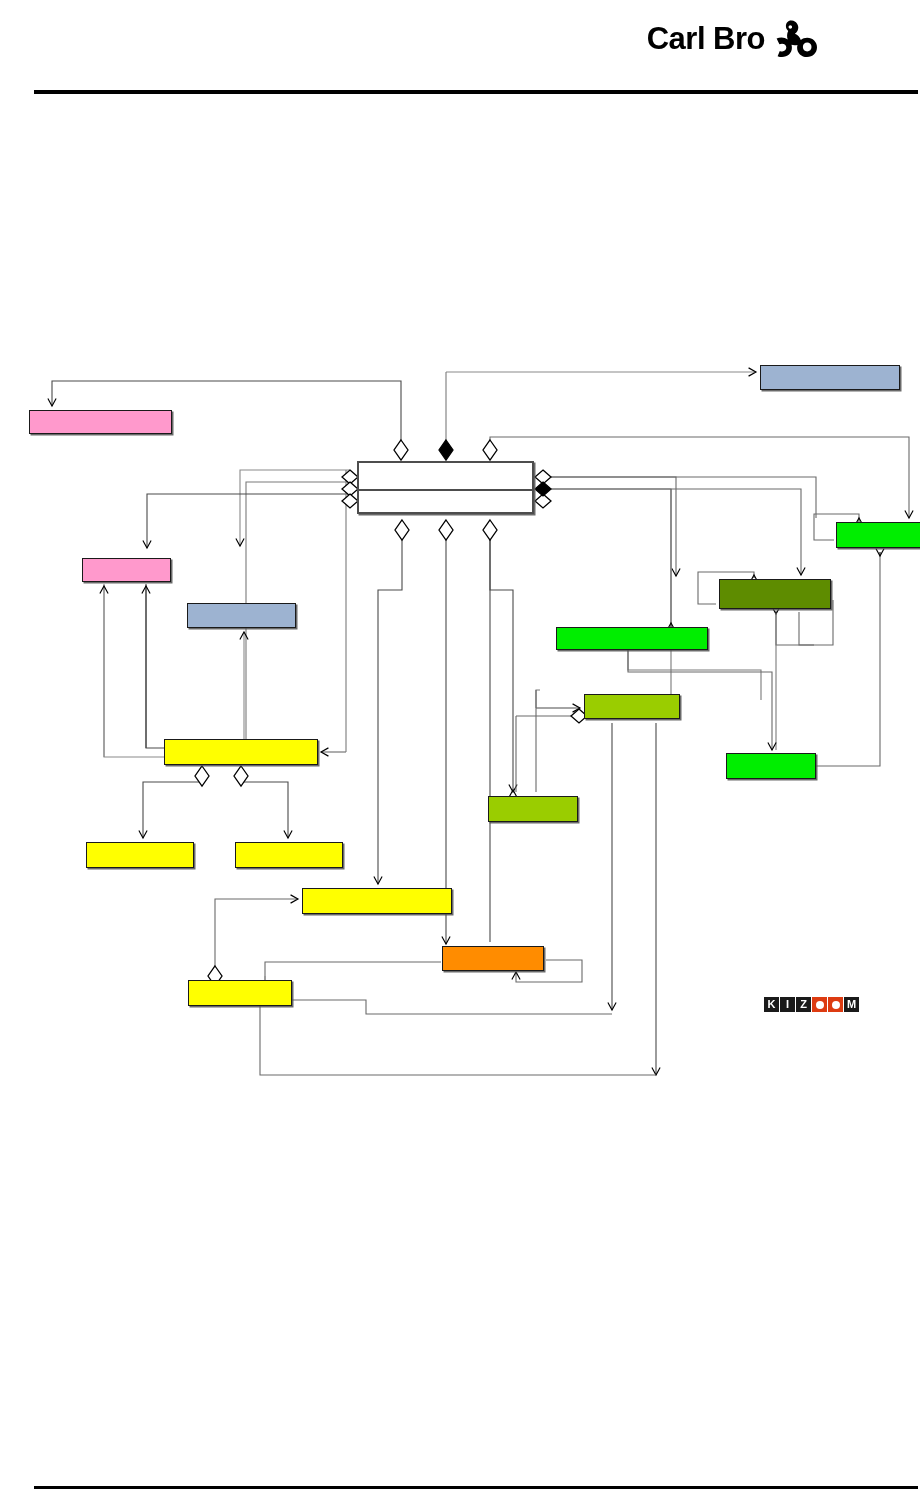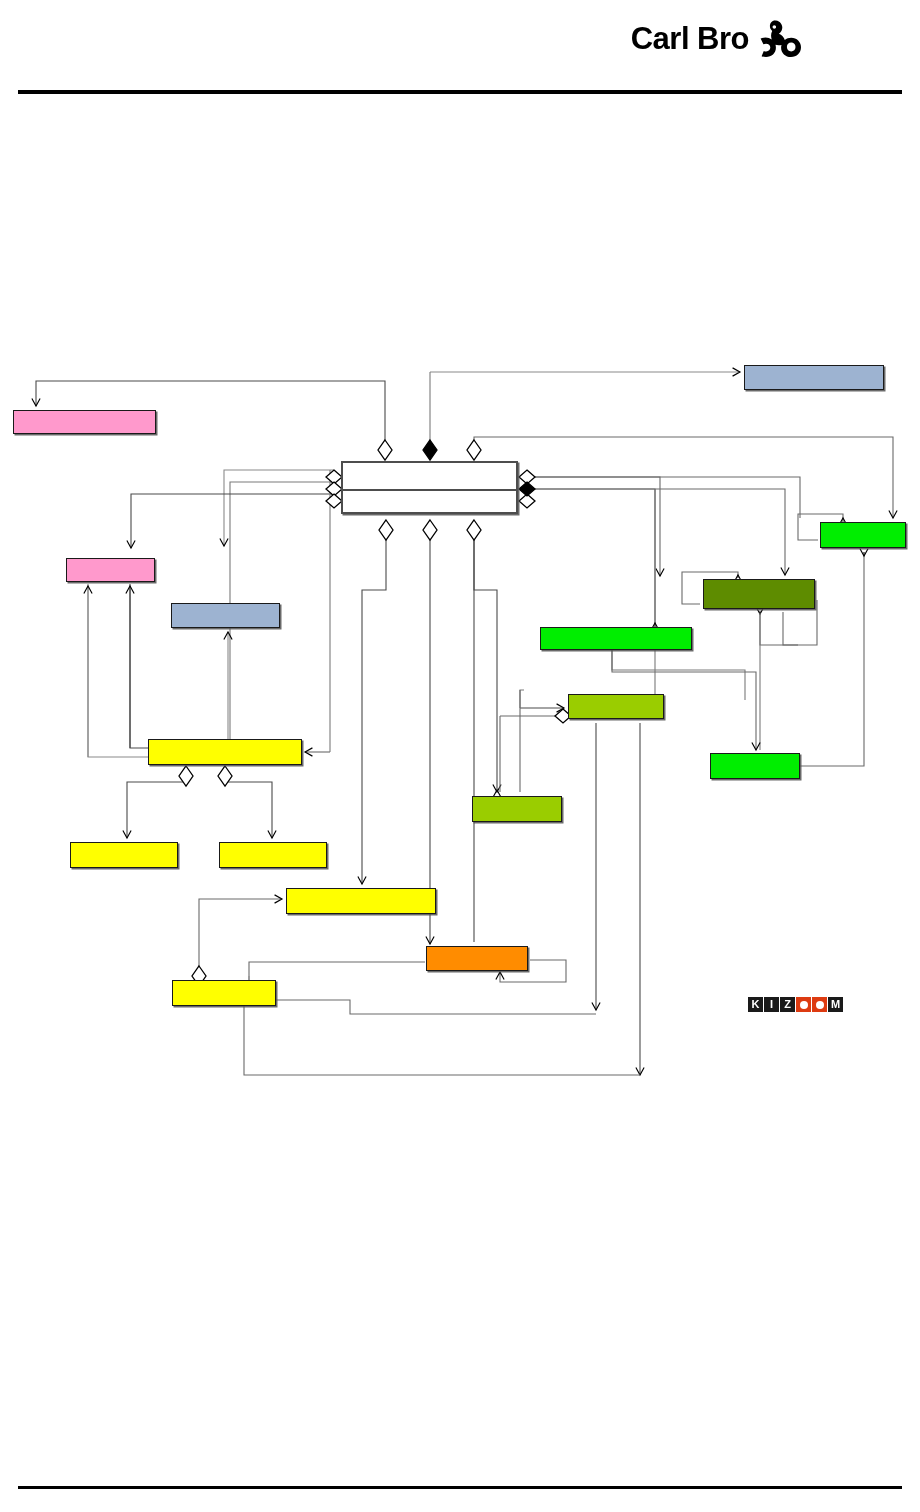--- a/index.html
+++ b/index.html
@@ -14,20 +14,21 @@
     position: relative;
     font-family: "Liberation Sans", sans-serif;
     overflow: hidden;
   }
   .page {
     position: absolute;
     inset: 0;
     width: 841px;
     height: 1512px;
     background: #ffffff;
+    margin-left: 16px;
   }
 
   
   .logo {
     position: absolute;
     right: 36px;
     top: 14px;
     display: flex;
     align-items: center;
     gap: 8px;

